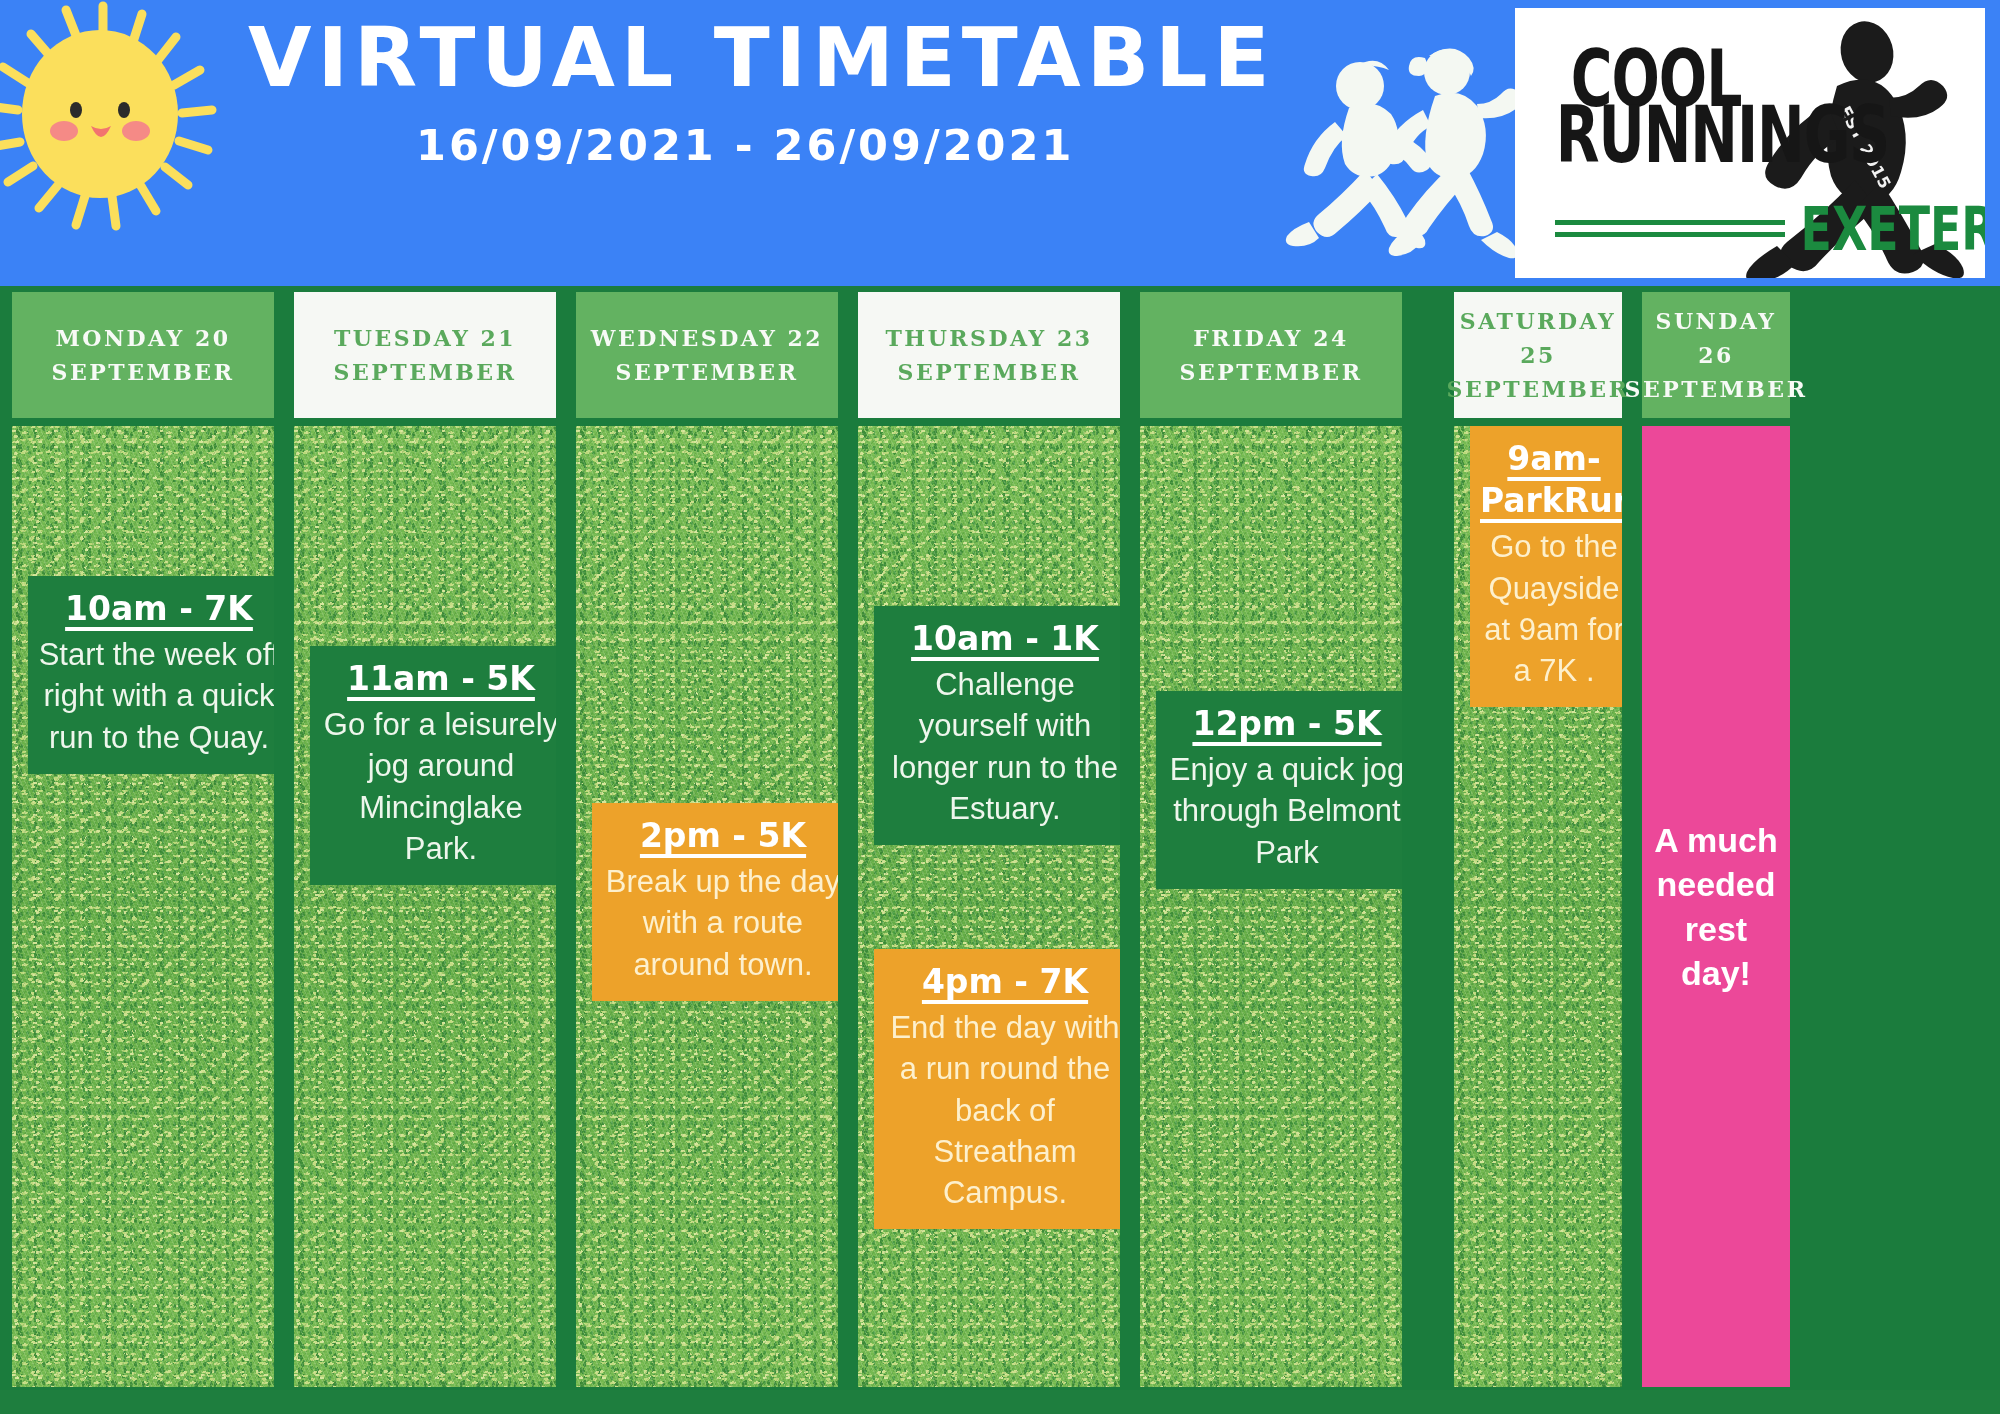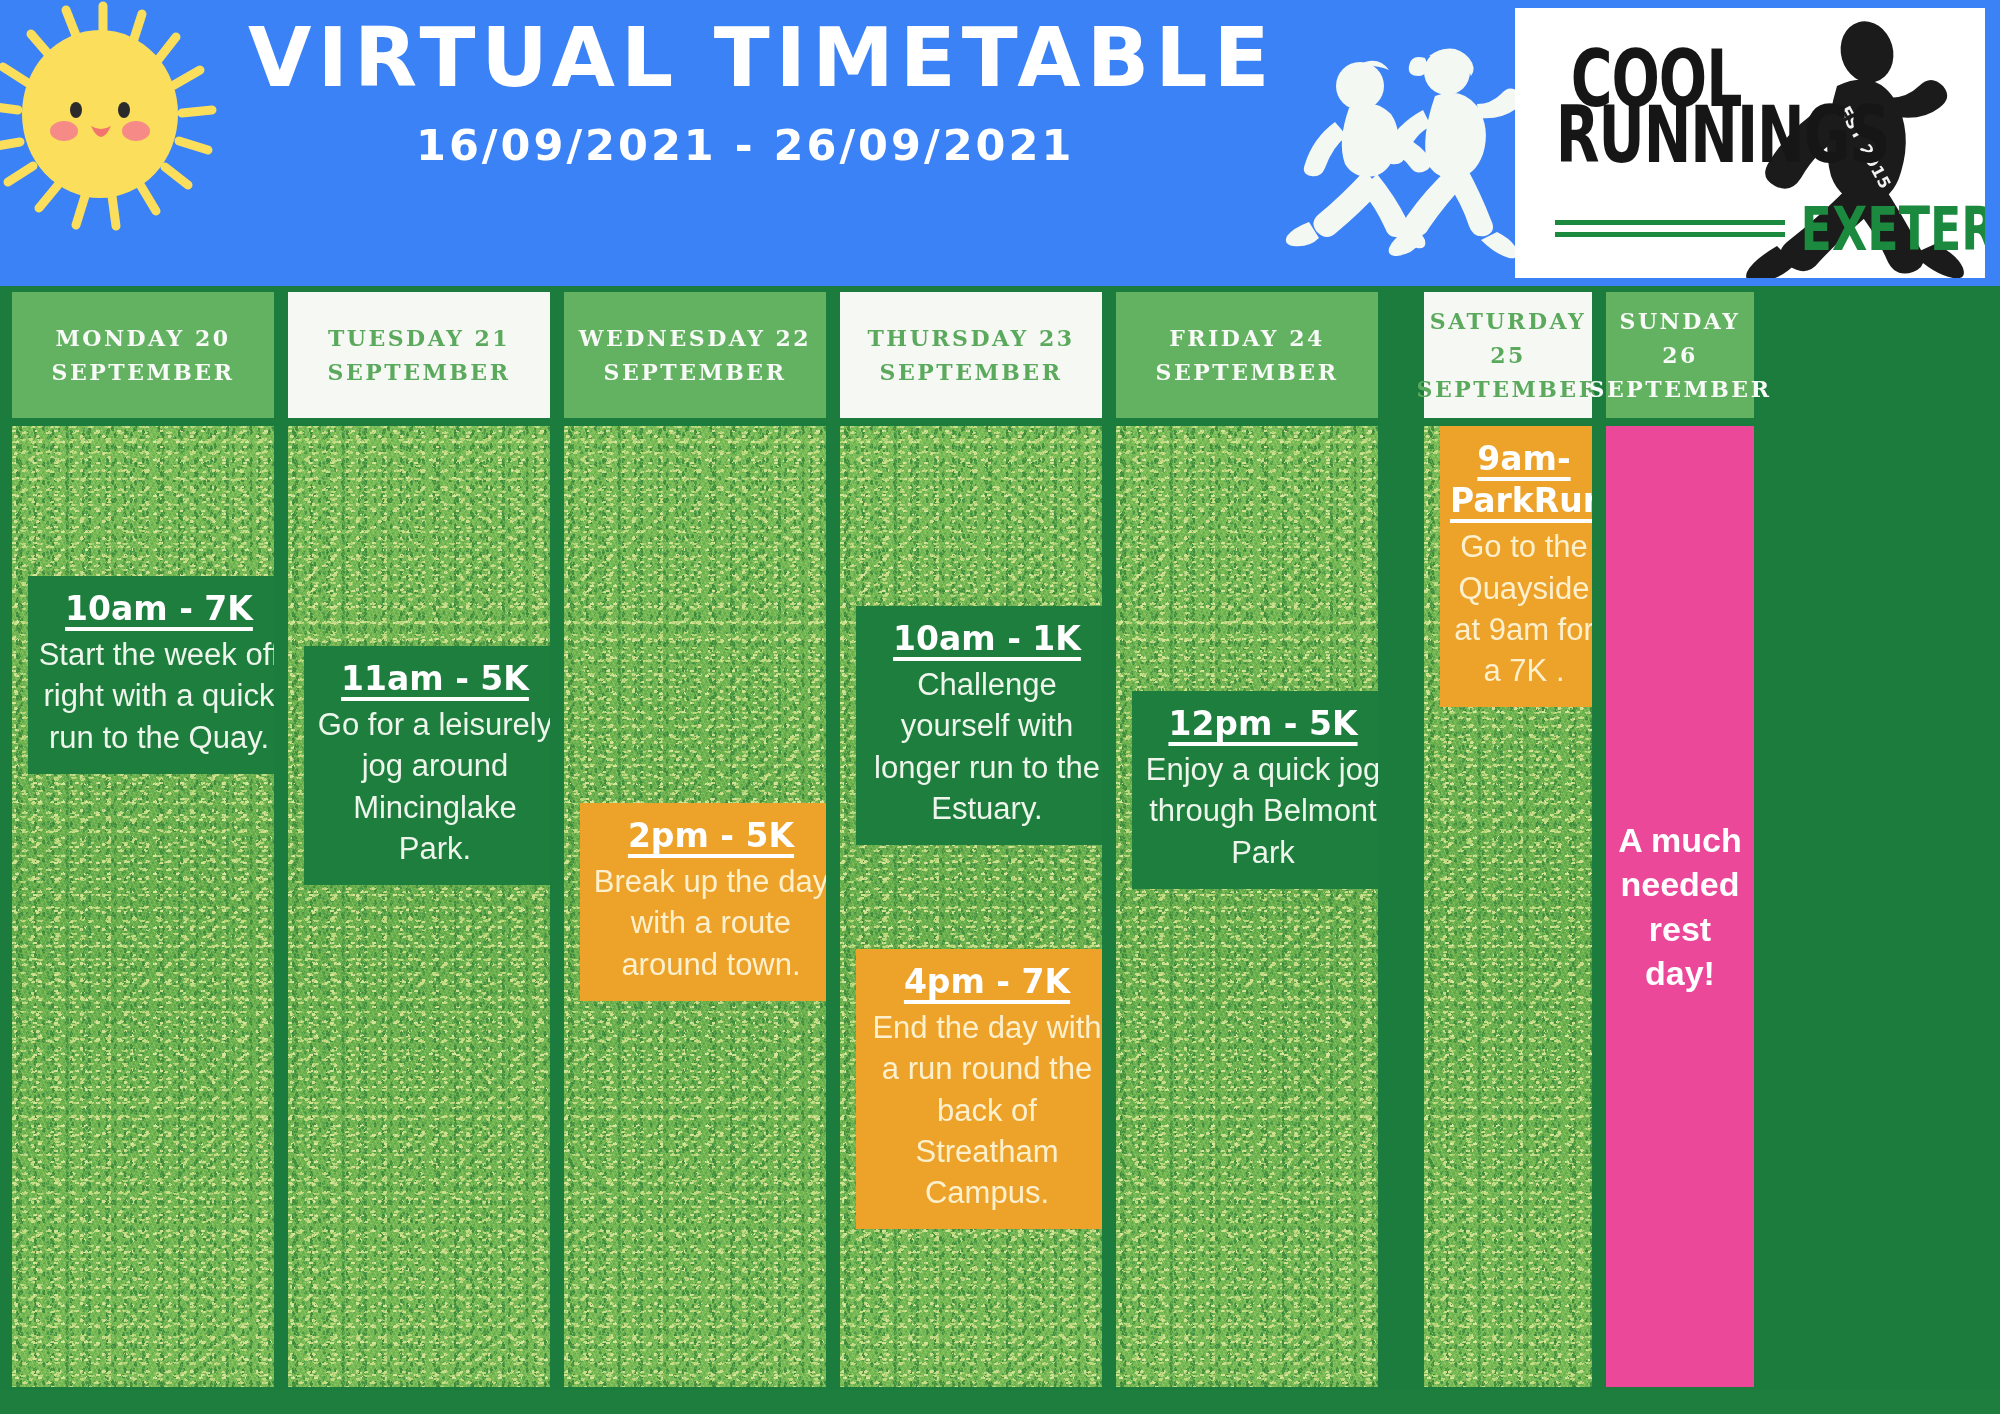--- a/index.html
+++ b/index.html
@@ -80,21 +80,21 @@
   }
   #logo-svg { position: absolute; left: 0; top: 0; width: 470px; height: 270px; }
 
   
   #grid {
     position: absolute;
     left: 12px; top: 292px;
     width: 1976px;
     height: 1095px;
     display: flex;
-    gap: 14px;
+    gap: 20px;
   }
 
   .day-col {
     position: relative;
     flex: 0 0 auto;
     display: flex;
     flex-direction: column;
   }
   .col-w-wide { width: 262px; }
   .col-w-narrow { width: 200px; padding-left: 32px; }

